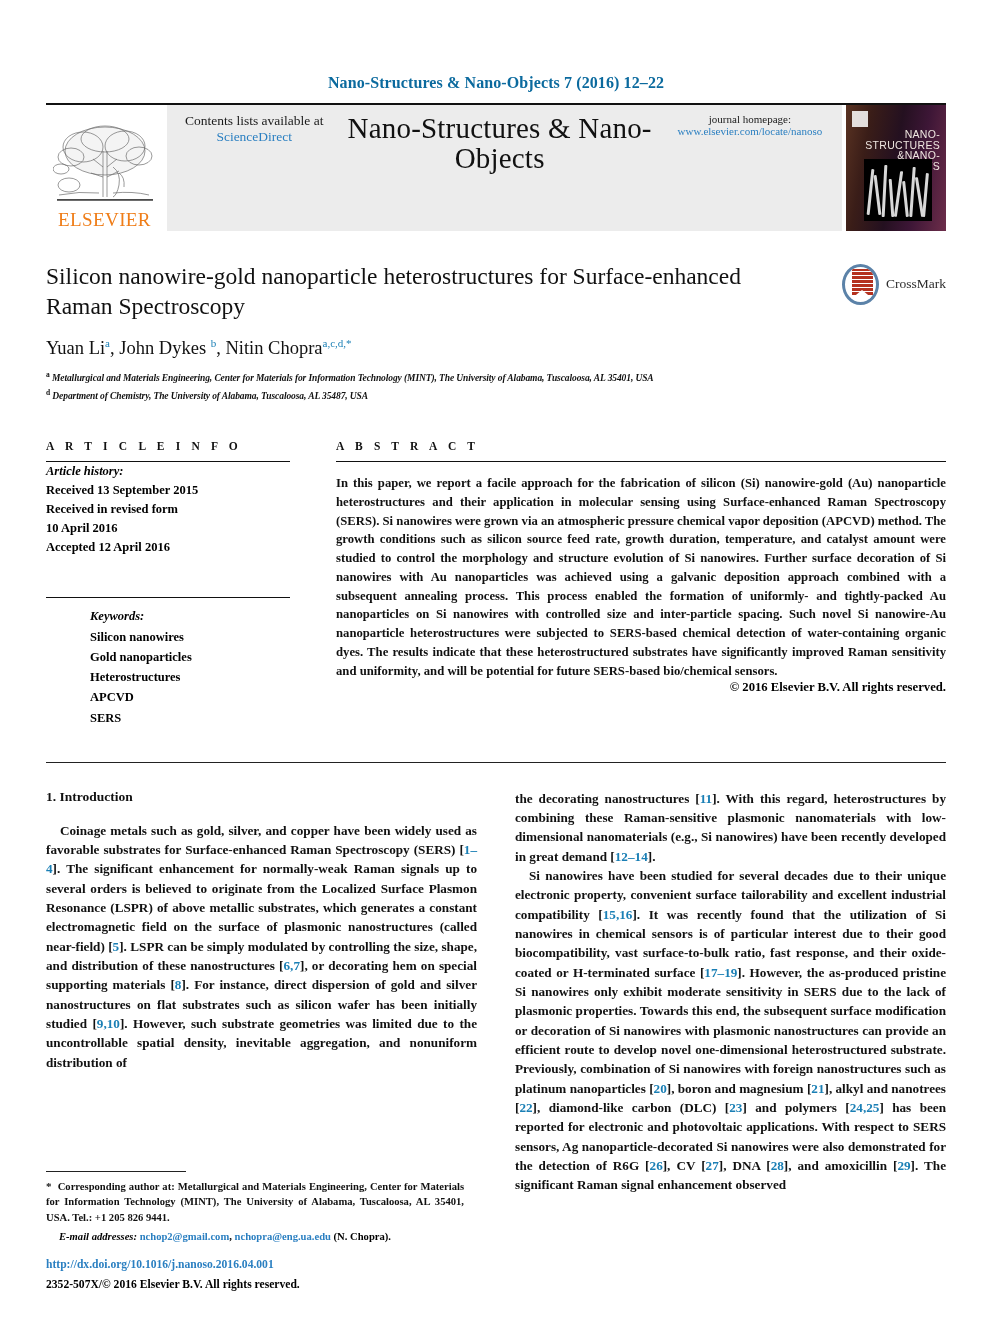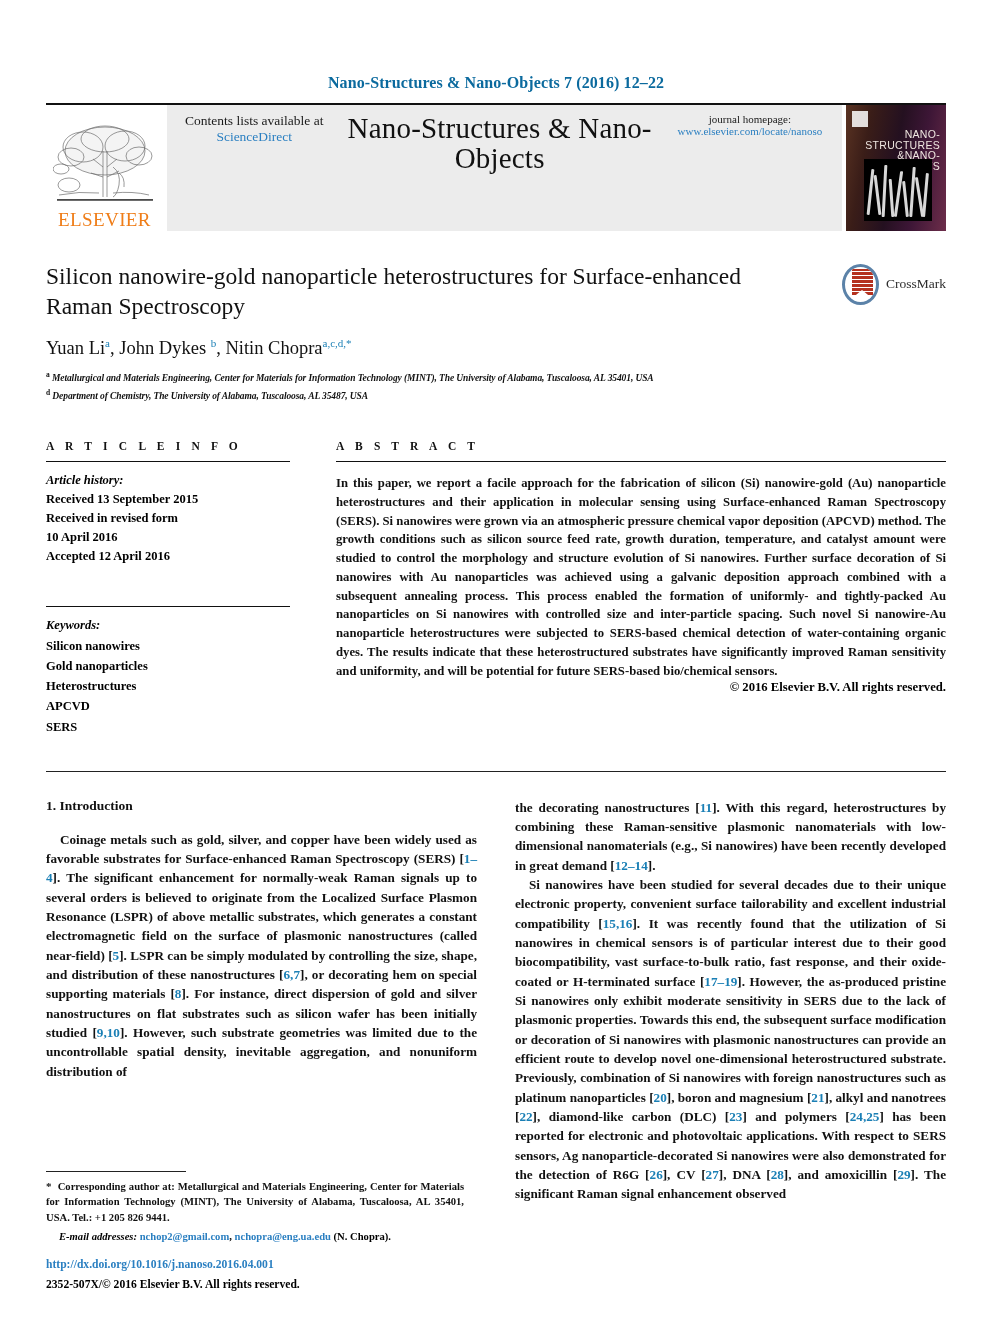--- a/index.html
+++ b/index.html
@@ -189,25 +189,25 @@
   .col-info { width: 244px; flex: 0 0 244px; }
   .col-abs  { flex: 1 1 auto; }
   .sec-head {
     font-size: 11.5px;
     font-weight: bold;
     letter-spacing: 4.2px;
     color: #111;
     font-family: "Liberation Serif", serif;
   }
   .rule { border-top: 1.6px solid #111; margin-top: 9px; }
-  .hist-block { margin-top: 9px; }
+  .hist-block { }
   .hist-label { font-size: 12.5px; font-style: italic; font-weight: bold; line-height: 1.52; }
   .hist-line  { font-size: 12.5px; font-weight: bold; line-height: 1.52; }
   .kw-rule { border-top: 1.6px solid #111; margin-top: 40px; }
-  .kw-block { margin-top: 8px; }
+  .kw-block { margin-top: 8px; margin-left: 44px; }
   .kw-label { font-size: 12.5px; font-style: italic; font-weight: bold; line-height: 1.62; }
   .kw-item  { font-size: 12.5px; font-weight: bold; line-height: 1.62; }
 
   .abs-body {
     margin-top: 12px;
     font-size: 12.7px;
     line-height: 1.475;
     text-align: justify;
     font-weight: bold;
     color: #111;

